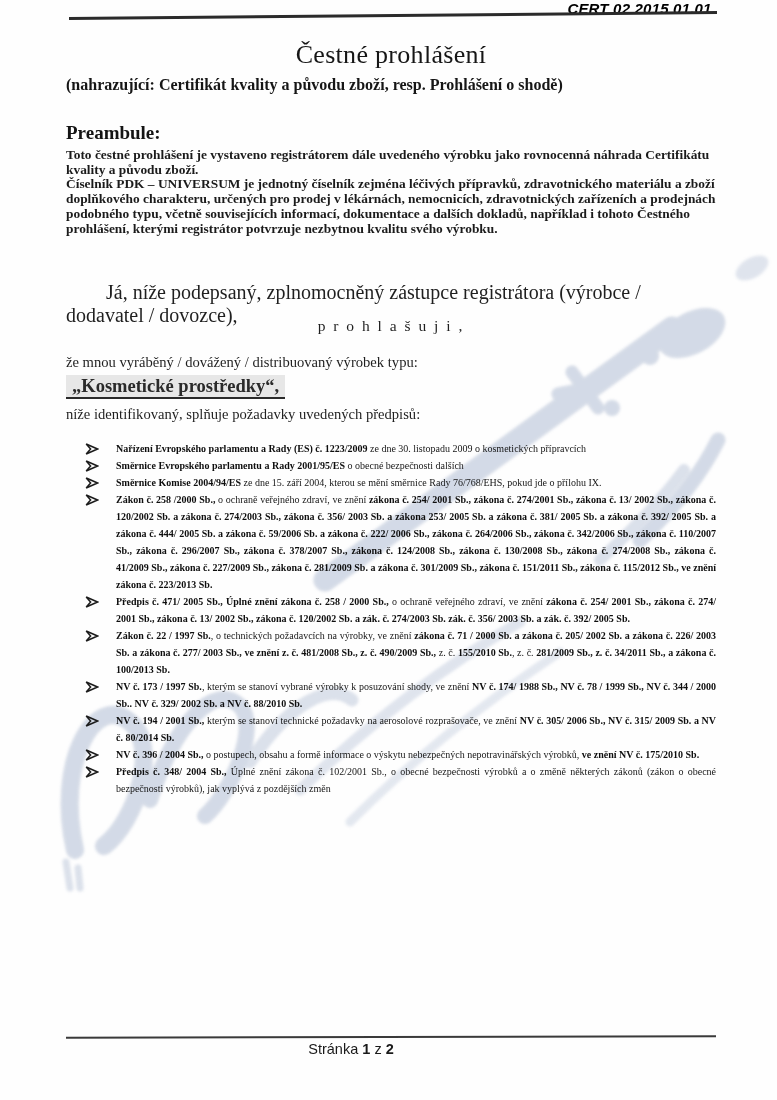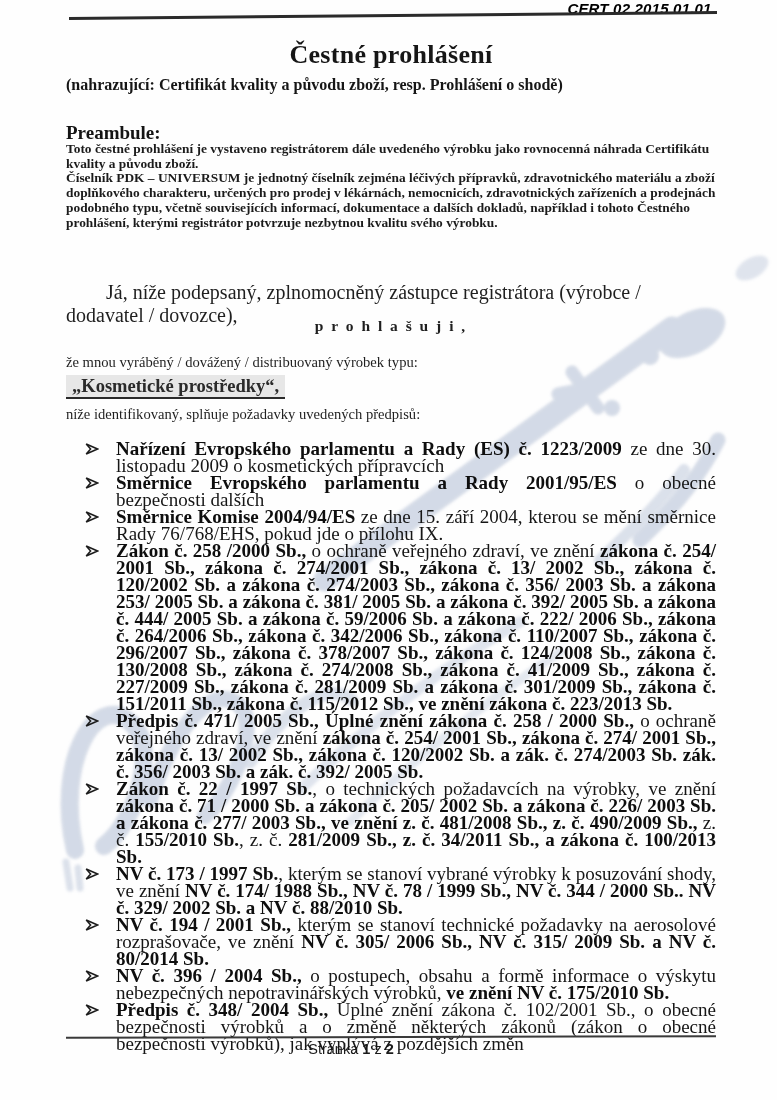--- a/index.html
+++ b/index.html
@@ -20,61 +20,61 @@
     font-family:"Liberation Sans",sans-serif;font-style:italic;font-weight:bold;
     font-size:15px;letter-spacing:0.2px;color:#000000;
   }
   .rule-top{
     position:absolute;left:69px;top:14px;width:648px;height:2.6px;
     background:var(--rule);transform:rotate(-0.55deg);
   }
   .content{position:absolute;left:66px;top:0;width:650px;}
   .title{
     position:absolute;top:40px;left:0;width:650px;text-align:center;
-    font-size:26px;font-weight:bold;letter-spacing:0.3px;color:#161616;
+    font-size:26px;font-weight:normal;letter-spacing:0.3px;color:#161616;
   }
   .subtitle{
     position:absolute;top:76px;left:0;width:650px;
     font-size:16px;font-weight:bold;color:#161616;
   }
   .preamble-heading{
     position:absolute;top:122px;left:0;
     font-size:19px;font-weight:bold;color:#141414;
   }
-  .preamble-text{position:absolute;top:142px;left:0;width:652px;}
+  .preamble-text{position:absolute;top:148px;left:0;width:652px;}
   .preamble-text p{
     margin:0;font-size:13.4px;line-height:14.7px;font-weight:bold;color:#1b1b1b;
     text-align:left;
   }
   .intro-line{
     position:absolute;top:281px;left:0;width:650px;
     font-size:20px;text-indent:40px;
   }
   .verb-line{
     position:absolute;top:317px;left:0;width:650px;text-align:center;
-    font-size:15.5px;font-weight:bold;letter-spacing:2px;
+    font-size:15.5px;font-weight:normal;letter-spacing:2px;
   }
   .product-lead{
     position:absolute;top:354px;left:0;width:650px;font-size:14.6px;
   }
   .product-type{
     position:absolute;top:375px;left:0;width:650px;text-align:left;
   }
   .product-type span{
     display:inline-block;font-size:18.5px;font-weight:bold;color:#2a2a2a;
     background:var(--highlight);padding:1px 6px 0 6px;
     border-bottom:2.4px solid #2a2a2a;
   }
   .compliance-lead{
     position:absolute;top:406px;left:0;width:650px;font-size:14.6px;
   }
   .reg-list{position:absolute;top:440px;left:0;width:650px;}
   .reg-item{position:relative;margin:0;padding-left:50px;}
   .reg-text{
-    font-size:19px;line-height:17px;text-align:justify;color:#161616;
+    font-size:10px;line-height:17px;text-align:justify;color:#161616;
   }
   .reg-text b{color:#0e0e0e;}
   .bullet{
     position:absolute;left:19px;top:3px;width:14px;height:12px;
   }
   .rule-bottom{
     position:absolute;left:66px;top:1036px;width:650px;height:2.2px;
     background:#3a3a3a;transform:rotate(-0.12deg);
   }
   .footer-text{

